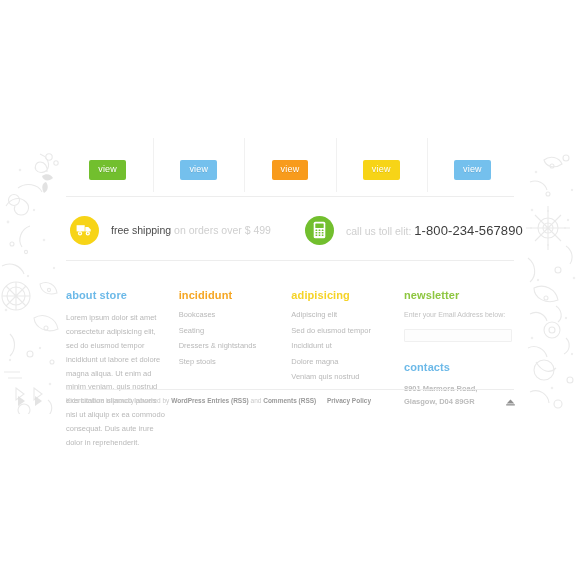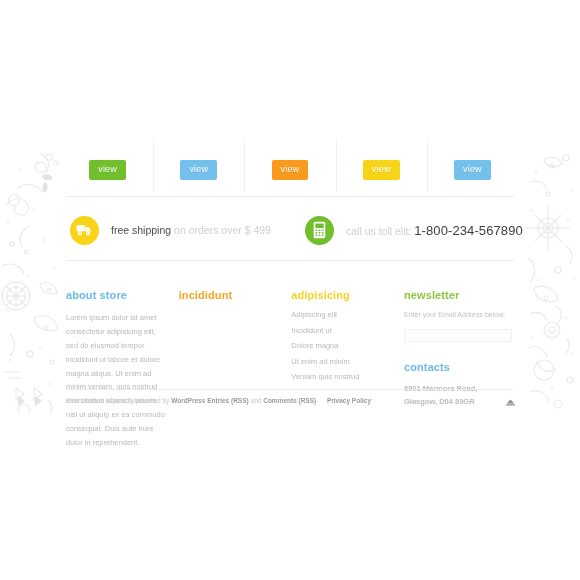--- a/index.html
+++ b/index.html
@@ -394,29 +394,35 @@
 
   <div class="cols">
 
     <div class="col">
       <h3 class="col-head c-blue">about store</h3>
       <p class="col-body">Lorem ipsum dolor sit amet consectetur adipisicing elit, sed do eiusmod tempor incididunt ut labore et dolore magna aliqua. Ut enim ad minim veniam, quis nostrud exercitation ullamco laboris nisi ut aliquip ex ea commodo consequat. Duis aute irure dolor in reprehenderit.</p>
     </div>
 
     <div class="col">
       <h3 class="col-head c-orange">incididunt</h3>
+      <ul class="linklist">
+        <li>Bookcases</li>
+        <li>Seating</li>
+        <li>Dressers &amp; nightstands</li>
+        <li>Step stools</li>
+      </ul>
     </div>
 
     <div class="col">
       <h3 class="col-head c-yellow">adipisicing</h3>
       <ul class="linklist">
         <li>Adipiscing elit</li>
+        <li>Sed do eiusmod tempor</li>
         <li>Incididunt ut</li>
         <li>Dolore magna</li>
-        <li>Ut enim ad minim</li>
         <li>Veniam quis nostrud</li>
       </ul>
     </div>
 
     <div class="col">
       <h3 class="col-head c-green">newsletter</h3>
       <p class="nl-label">Enter your Email Address below:</p>
       <input class="nl-input" type="text" placeholder="" style="">
       <h3 class="col-head c-blue contacts-head">contacts</h3>
       <p class="addr">8901 Marmora Road, Glasgow, D04 89GR</p>

